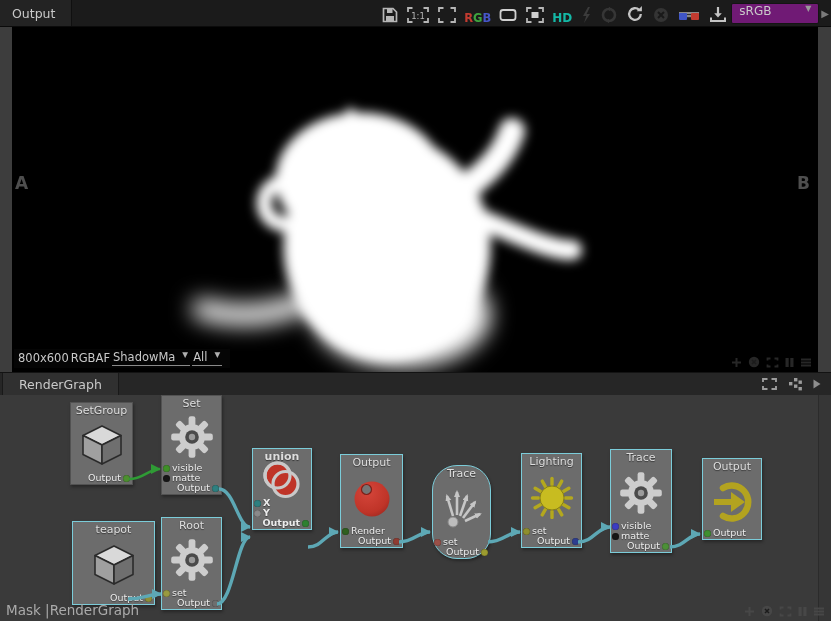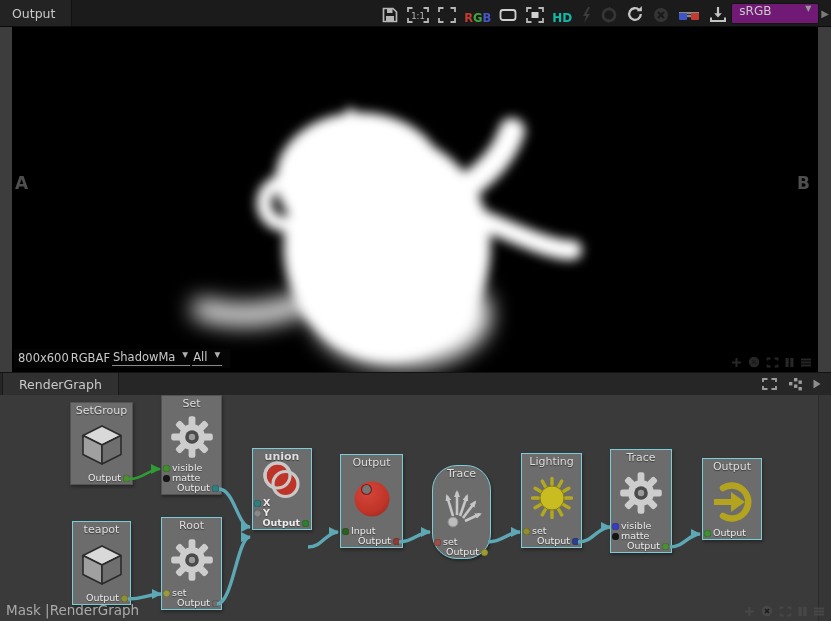--- a/index.html
+++ b/index.html
@@ -336,21 +336,21 @@
           <div class="port-row in">
             <span class="dot" style="background:#161616"></span>
             <span class="port-label">matte</span>
           </div>
           <div class="port-row out">
             <span class="port-label">Output</span>
             <span class="dot" style="background:#2e8080"></span>
           </div>
         </div>
       </div>
-      <div class="node selected" style="left: 72px; top: 126px; width: 59px; height: 84px;">
+      <div class="node selected" style="left: 72px; top: 126px; width: 83px; height: 84px;">
         <div class="ntitle">teapot</div>
         <div class="iconbox">
           <svg width="44" height="44" viewBox="0 0 44 44" xmlns="http://www.w3.org/2000/svg">
             <g stroke="#2b2b2b" stroke-width="1.6" stroke-linejoin="round">
               <polygon points="22,3 41,12.5 22,22 3,12.5" fill="#d9d9d9"></polygon>
               <polygon points="3,12.5 22,22 22,41 3,31.5" fill="#a0a0a0"></polygon>
               <polygon points="41,12.5 22,22 22,41 41,31.5" fill="#6f6f6f"></polygon>
             </g>
           </svg>
         </div>
@@ -426,21 +426,21 @@
                 <stop offset="1" stop-color="#8f241c"></stop>
               </radialGradient>
             </defs>
             <circle cx="22" cy="23" r="17.5" fill="url(#sg)"></circle>
             <circle cx="16.5" cy="13.5" r="5" fill="#757575" stroke="#7e1f18" stroke-width="1.2"></circle>
           </svg>
         </div>
         <div class="ports">
           <div class="port-row in">
             <span class="dot" style="background:#2f5f1f"></span>
-            <span class="port-label">Input</span>
+            <span class="port-label">Render</span>
           </div>
           <div class="port-row out">
             <span class="port-label">Output</span>
             <span class="dot" style="background:#8f3c32"></span>
           </div>
         </div>
       </div>
       <div class="node selected" style="left: 432px; top: 70px; width: 59px; height: 94px; border-radius: 25px;">
         <div class="ntitle">Trace</div>
         <div class="iconbox">

